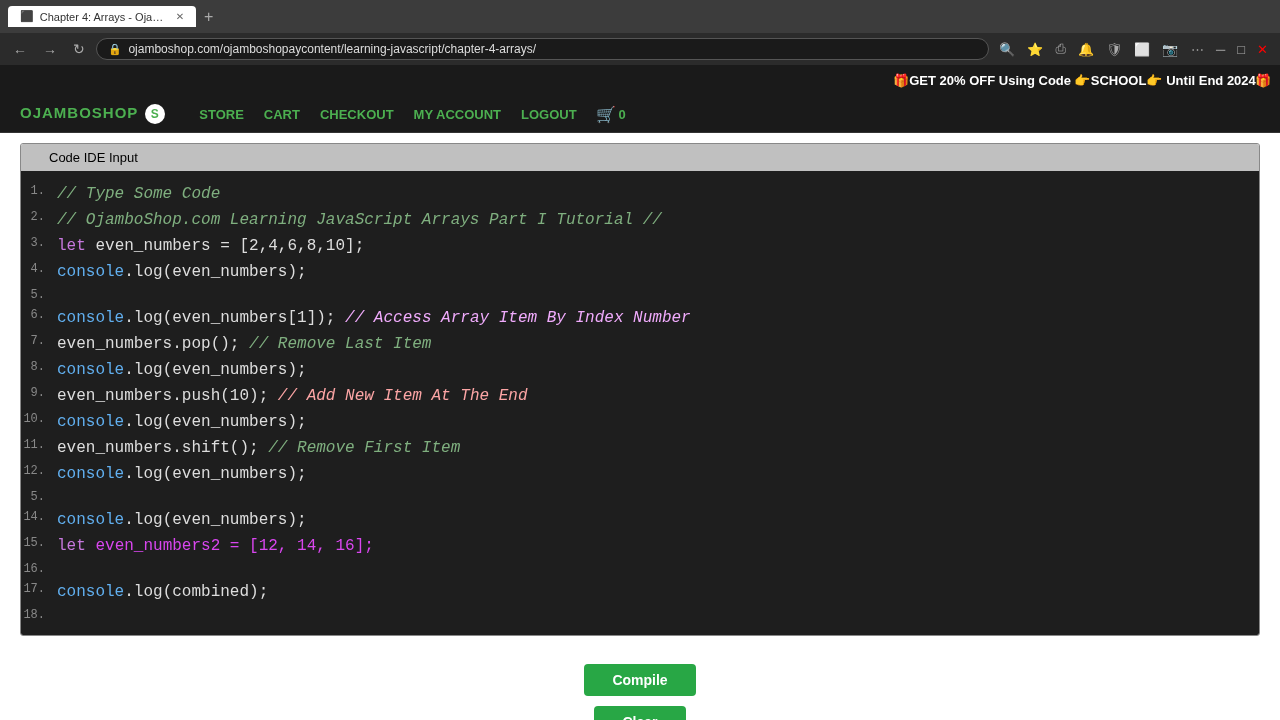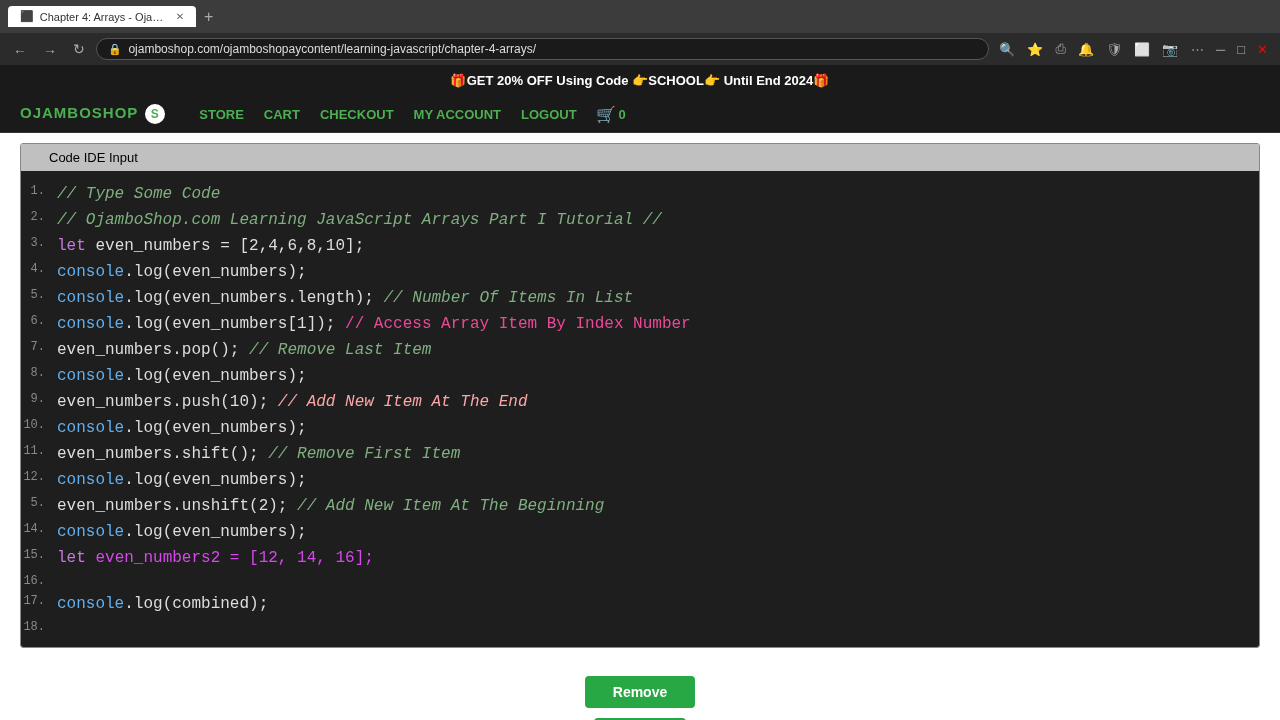--- a/index.html
+++ b/index.html
@@ -46,21 +46,21 @@
       gap: 6px;
     }
     .address-bar-url { flex: 1; color: #ddd; font-size: 12px; }
     .browser-actions { display: flex; align-items: center; gap: 4px; }
     .browser-action-btn { color: #aaa; background: none; border: none; cursor: pointer; font-size: 13px; padding: 2px 4px; }
 
     
     .promo-bar {
       background: #1a1a1a;
       color: #fff;
-      text-align: center;
+      text-align: right;
       padding: 8px;
       font-size: 13px;
       font-weight: bold;
     }
 
     
     .navbar {
       background: #1a1a1a;
       padding: 8px 20px;
       display: flex;
@@ -257,25 +257,24 @@
       <div class="code-line">
         <span class="line-number">3.</span>
         <span class="line-code"><span style="color:#c678dd;">let</span> <span style="color:#ddd;">even_numbers = [2,4,6,8,10];</span></span>
       </div>
       <div class="code-line">
         <span class="line-number">4.</span>
         <span class="line-code"><span style="color:#61afef;">console</span><span style="color:#ddd;">.log(even_numbers);</span></span>
       </div>
       <div class="code-line">
         <span class="line-number">5.</span>
-        <span class="line-code"><span style="color:#61afef;">console</span><span style="color:#ddd;">.log(even_numbers.length); </span><span style="color:#7faf7f;font-style:italic;">// Number Of Items In List</span></span>
       </div>
       <div class="code-line">
         <span class="line-number">6.</span>
-        <span class="line-code"><span style="color:#61afef;">console</span><span style="color:#ddd;">.log(even_numbers[1]); </span><span style="color:#ec4899;">// Access Array Item By Index Number</span></span>
+        <span class="line-code"><span style="color:#61afef;">console</span><span style="color:#ddd;">.log(even_numbers[1]); </span><span style="color:#f0abfc;font-style:italic;">// Access Array Item By Index Number</span></span>
       </div>
       <div class="code-line">
         <span class="line-number">7.</span>
         <span class="line-code"><span style="color:#ddd;">even_numbers.pop(); </span><span style="color:#7faf7f;font-style:italic;">// Remove Last Item</span></span>
       </div>
       <div class="code-line">
         <span class="line-number">8.</span>
         <span class="line-code"><span style="color:#61afef;">console</span><span style="color:#ddd;">.log(even_numbers);</span></span>
       </div>
       <div class="code-line">
@@ -289,21 +288,20 @@
       <div class="code-line">
         <span class="line-number">11.</span>
         <span class="line-code"><span style="color:#ddd;">even_numbers.shift(); </span><span style="color:#7faf7f;font-style:italic;">// Remove First Item</span></span>
       </div>
       <div class="code-line">
         <span class="line-number">12.</span>
         <span class="line-code"><span style="color:#61afef;">console</span><span style="color:#ddd;">.log(even_numbers);</span></span>
       </div>
       <div class="code-line">
         <span class="line-number">5.</span>
-        <span class="line-code"><span style="color:#ddd;">even_numbers.unshift(2); </span><span style="color:#7faf7f;font-style:italic;">// Add New Item At The Beginning</span></span>
       </div>
       <div class="code-line">
         <span class="line-number">14.</span>
         <span class="line-code"><span style="color:#61afef;">console</span><span style="color:#ddd;">.log(even_numbers);</span></span>
       </div>
       <div class="code-line">
         <span class="line-number">15.</span>
         <span class="line-code"><span style="color:#c678dd;">let</span> <span style="color:#d946ef;">even_numbers2 = [12, 14,  16];</span></span>
       </div>
       <div class="code-line">
@@ -315,21 +313,21 @@
       </div>
       <div class="code-line">
         <span class="line-number">18.</span>
         <span class="line-code"></span>
       </div>
 
     </div>
   </div>
 
   <div class="buttons-area">
-    <button class="btn-compile">Remove</button>
+    <button class="btn-compile">Compile</button>
     <button class="btn-clear">Clear</button>
   </div>
 
   <div class="output-section">
     <div class="output-header">Output</div>
     <div class="output-body">
       <div>2,4,6,8,10</div>
 
     </div>
   </div>

